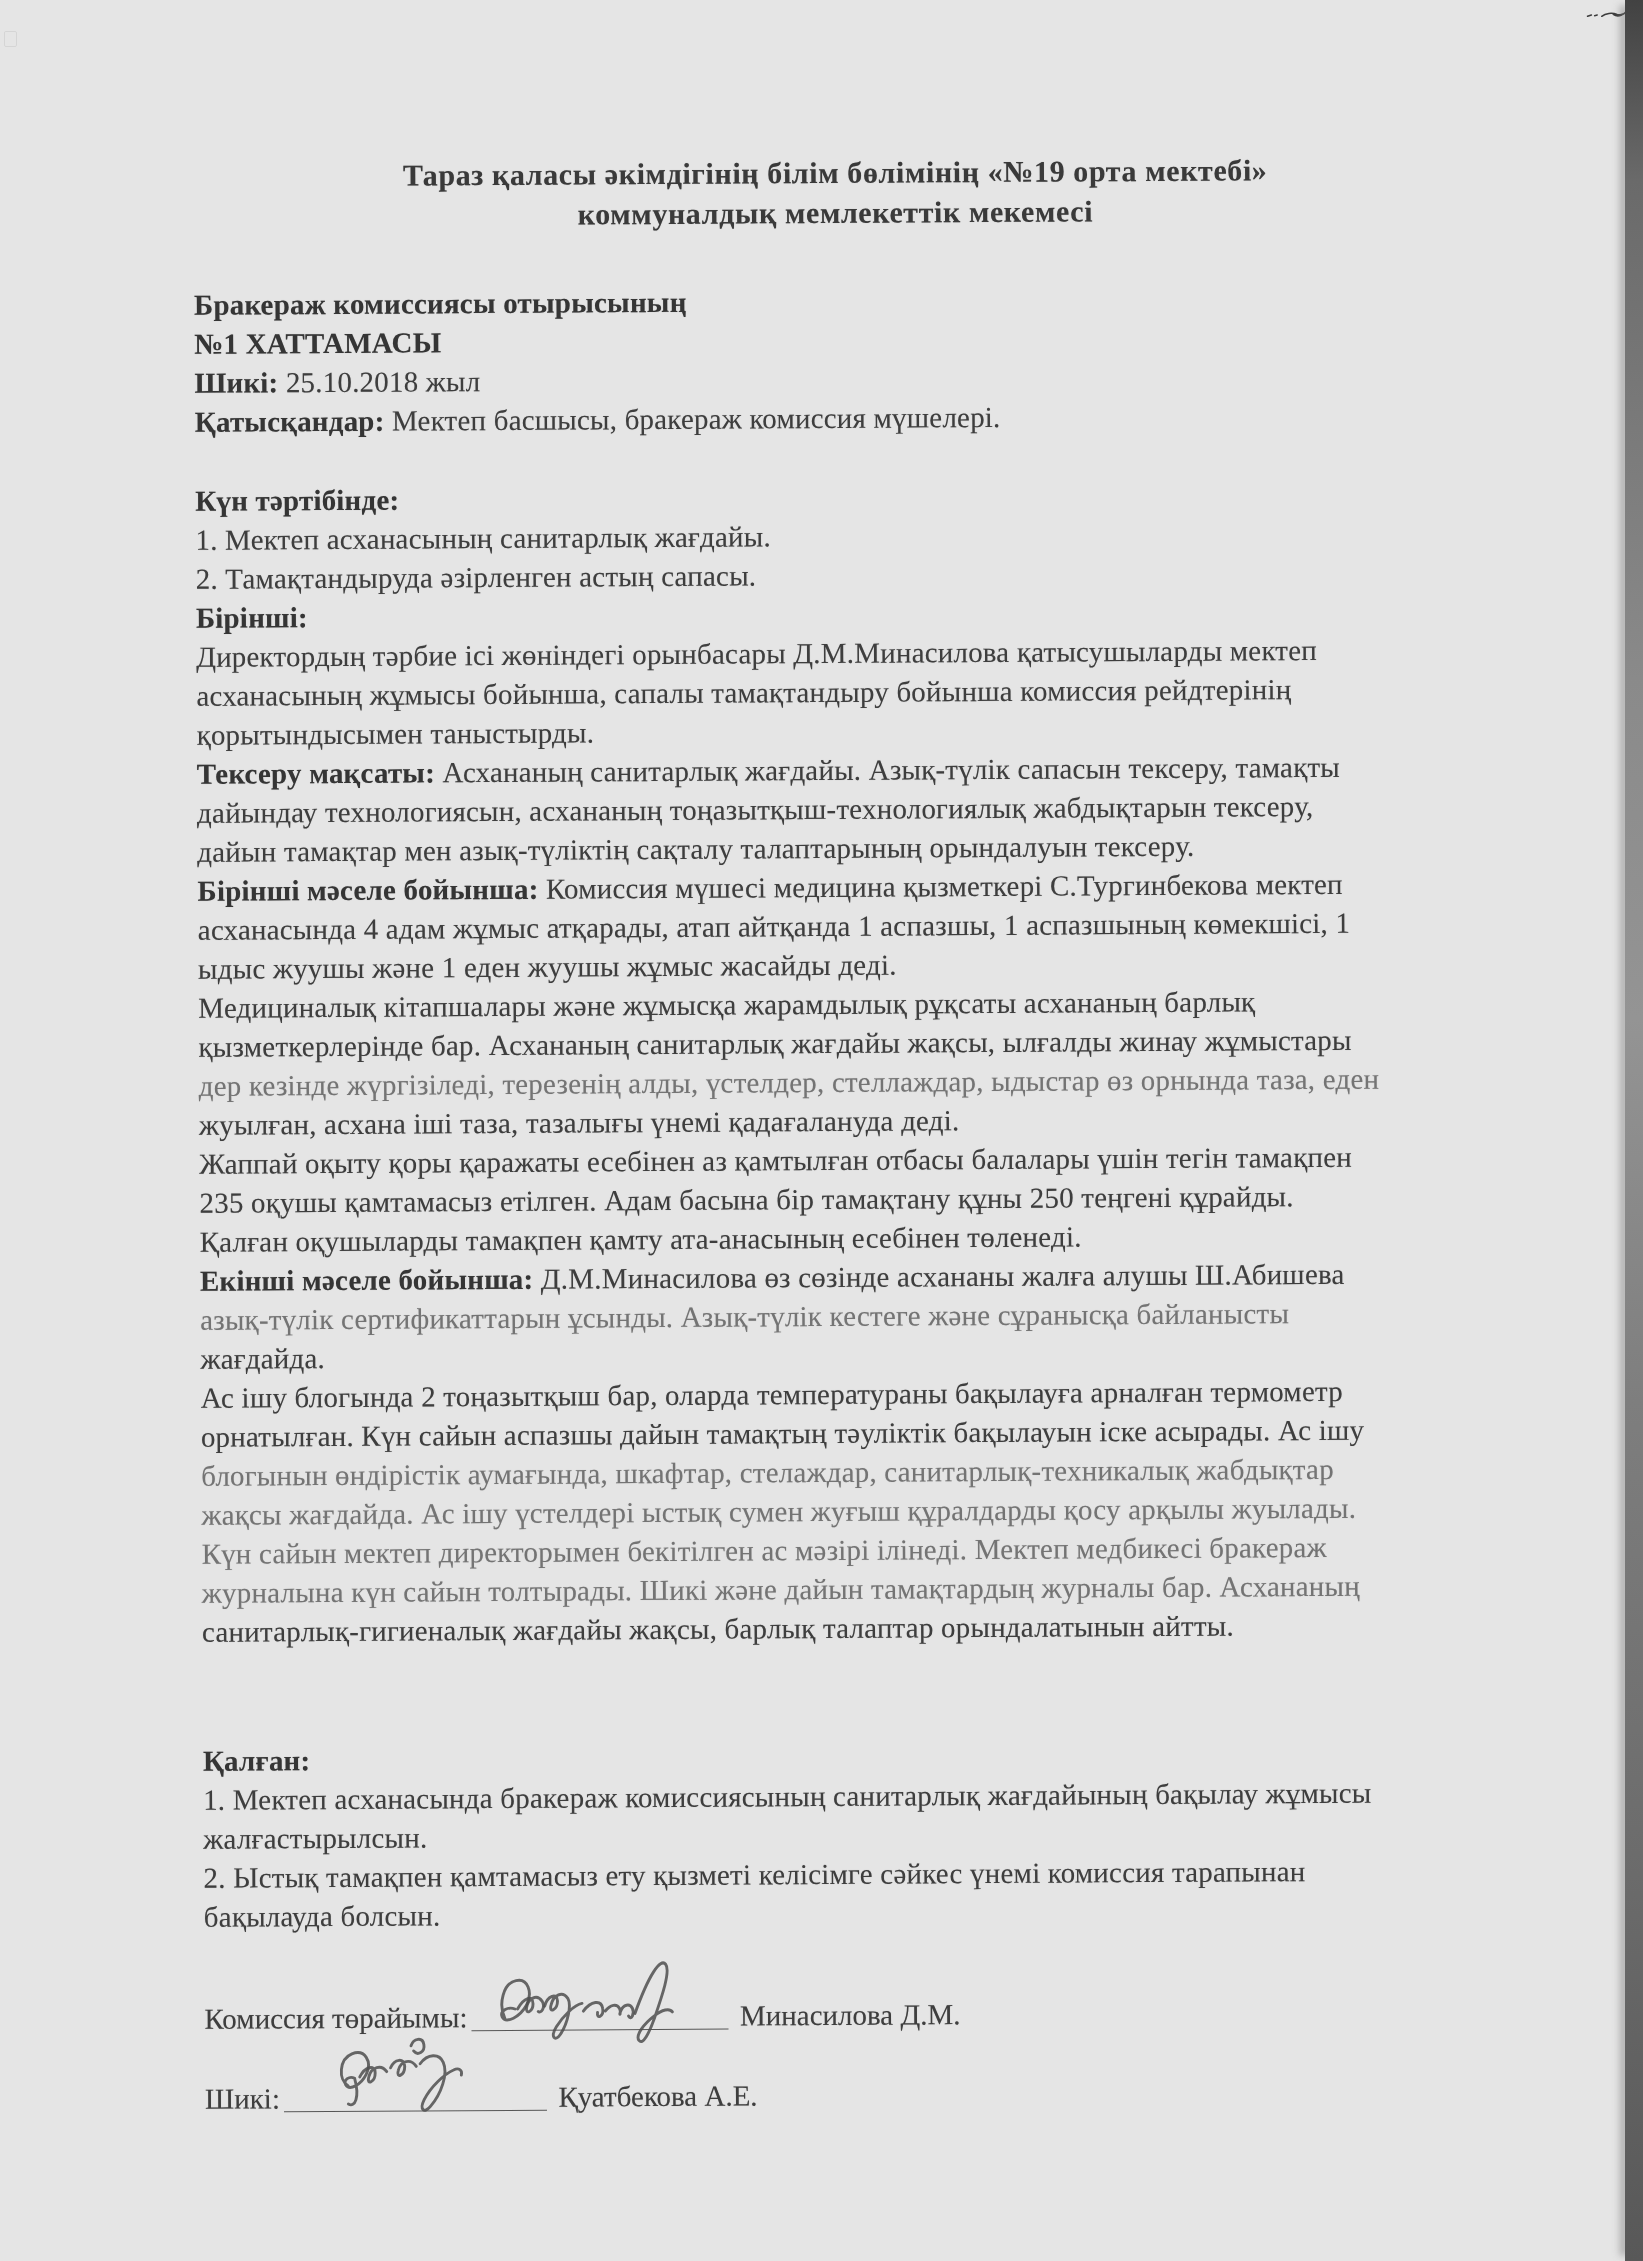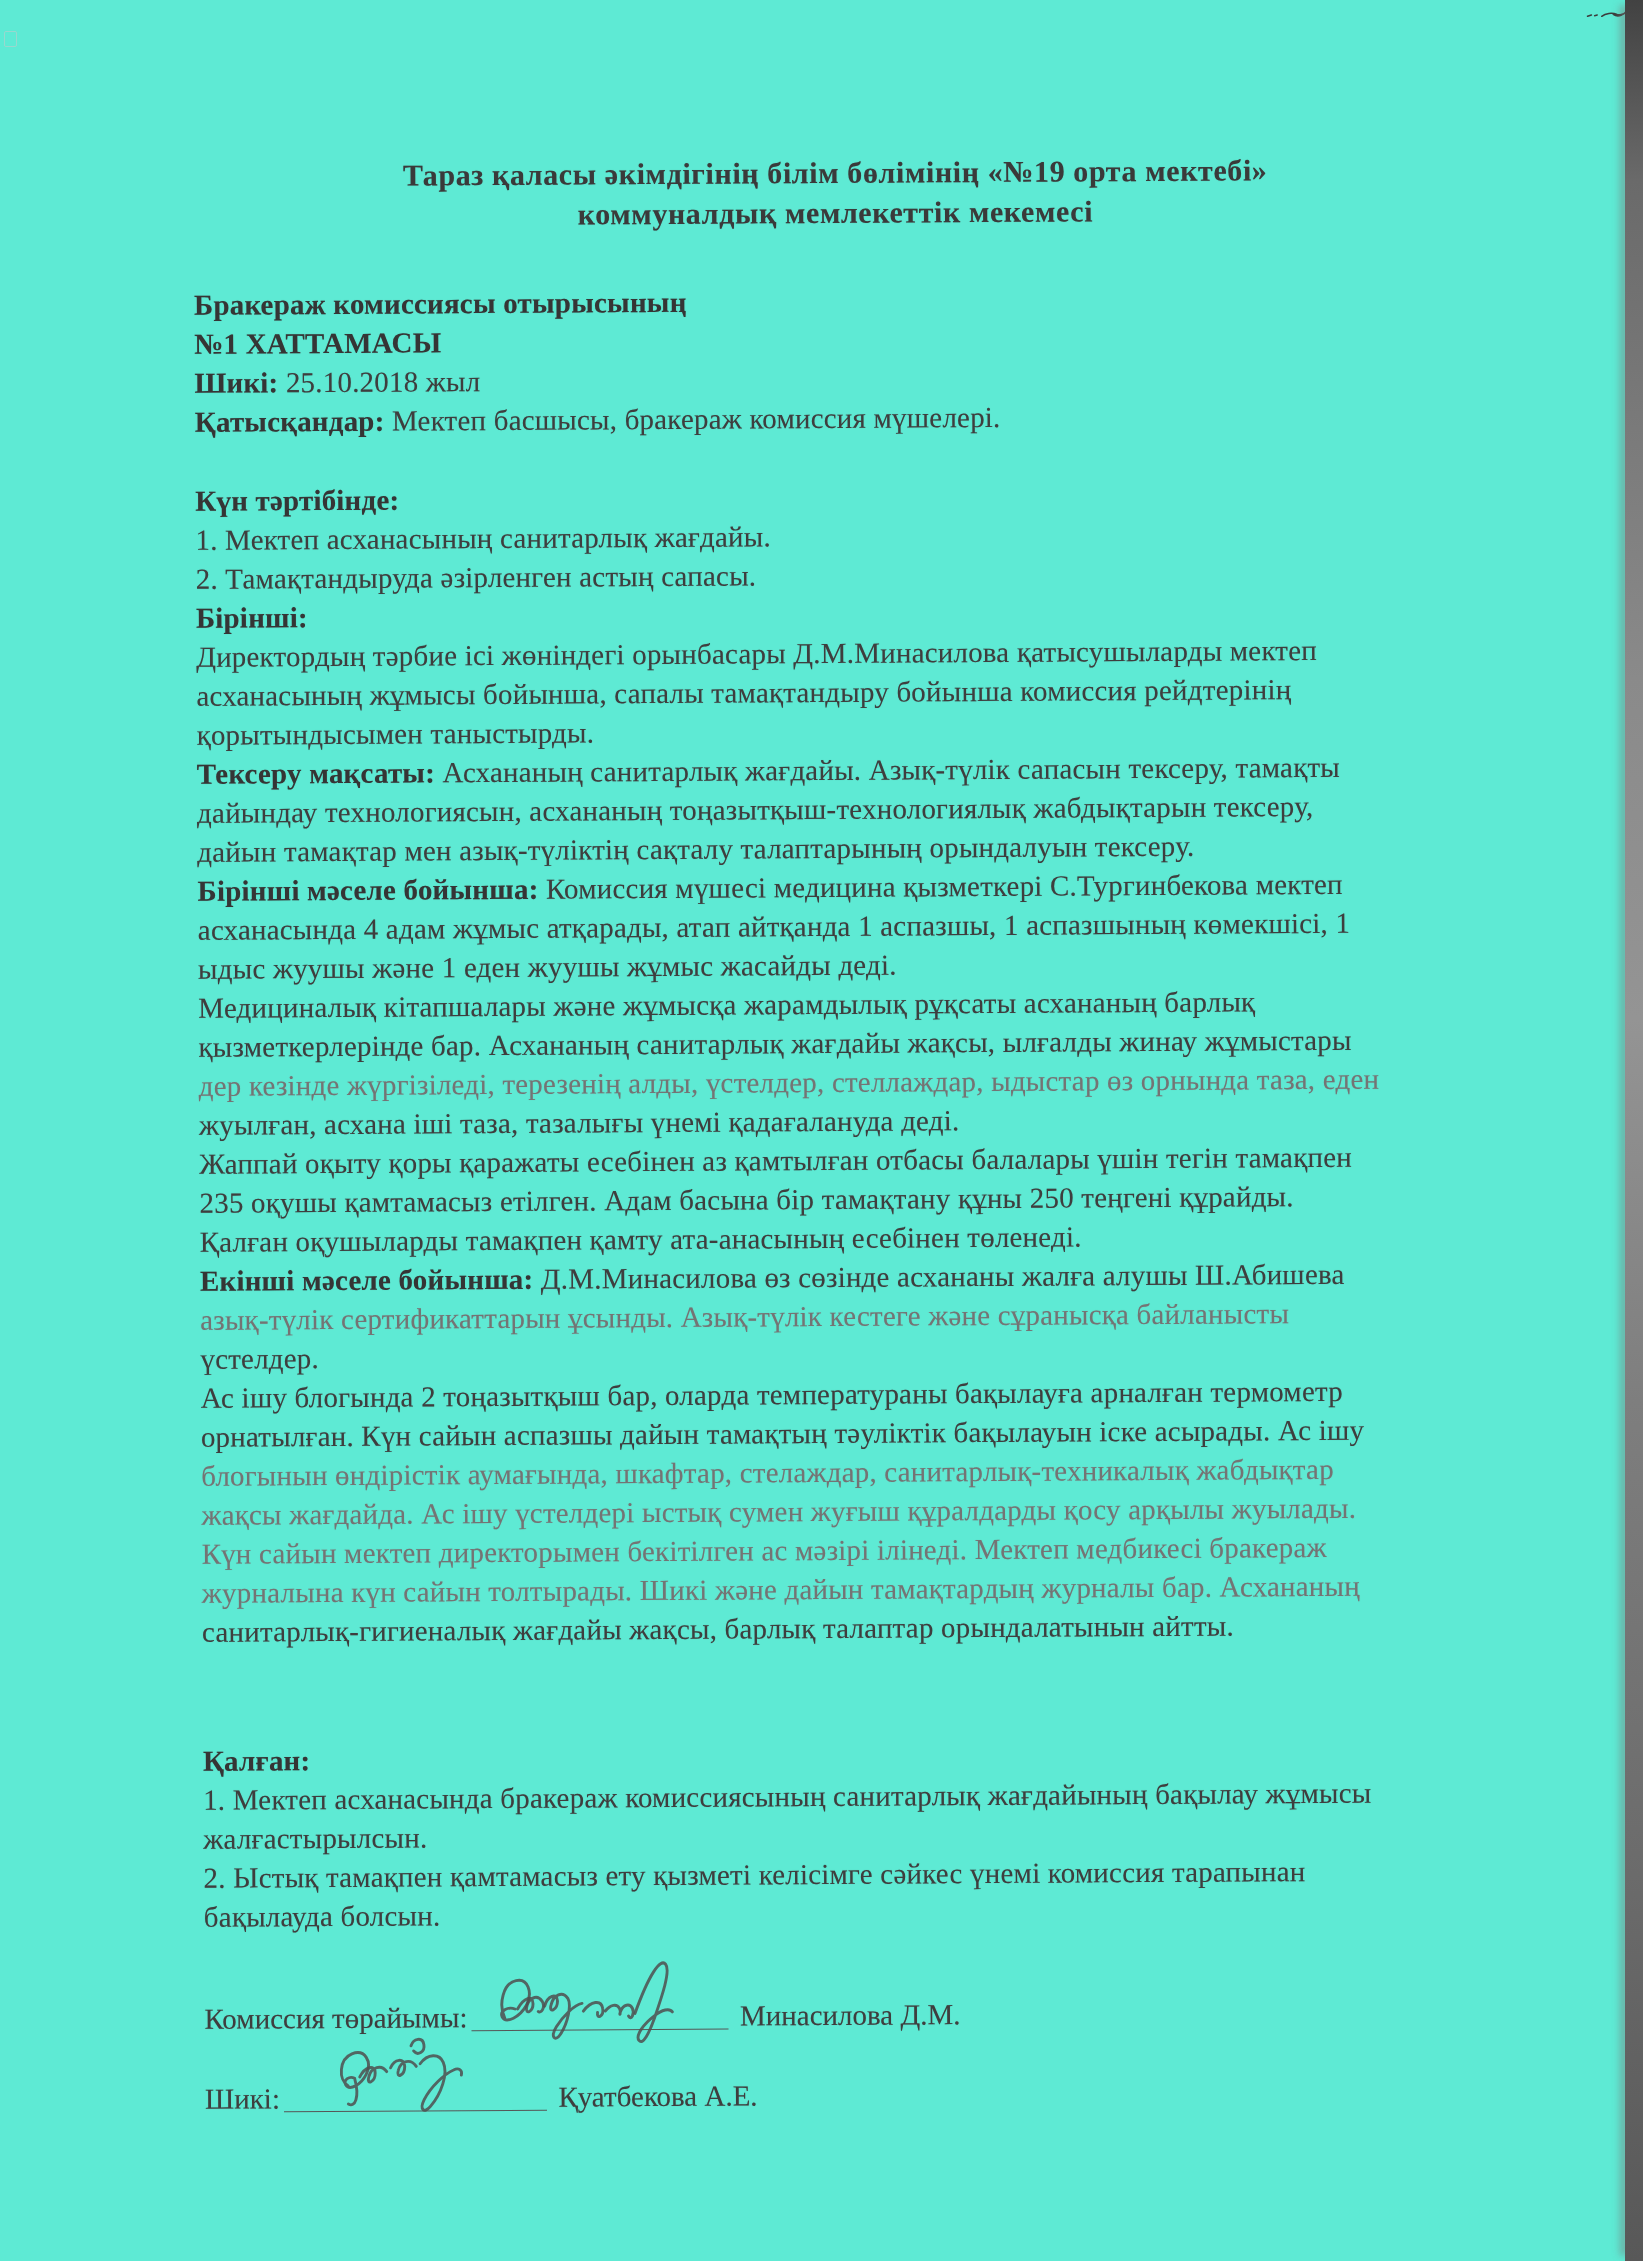--- a/index.html
+++ b/index.html
@@ -5,21 +5,21 @@
   html,body{margin:0;padding:0;}
   body{
     width:1644px;height:2261px;
     background:#ffffff;
     font-family:"Liberation Serif","DejaVu Serif",serif;
     position:relative;
     overflow:hidden;
   }
   .page{
     position:absolute;inset:0;
-    background:#5eead4;
+    background:#e5e5e5;
   }
   
   .edge-band{
     position:absolute;top:0;right:0;bottom:0;width:19.3px;
     background:linear-gradient(180deg,#424242 0%,#6a6a6a 8%,#8a8a8a 30%,#949494 45%,#7e7e7e 62%,#6c6c6c 82%,#585858 100%);
     box-shadow:-10.3px 0 7.7px -5.2px rgba(120,120,120,.5);
   }
   .corner-mark{position:absolute;top:31px;left:3.9px;width:11.6px;height:14px;border:1.3px solid #c9c9c9;border-radius:1.9px;opacity:.55;}
   .scribble-tr{position:absolute;top:6.4px;right:15.5px;width:43px;height:19.3px;}
   
@@ -104,21 +104,21 @@
         <div class="line"><span class="rest">ыдыс жуушы және 1 еден жуушы жұмыс жасайды деді.</span></div>
         <div class="line"><span class="rest">Медициналық кітапшалары және жұмысқа жарамдылық рұқсаты асхананың барлық</span></div>
         <div class="line"><span class="rest">қызметкерлерінде бар. Асхананың санитарлық жағдайы жақсы, ылғалды жинау жұмыстары</span></div>
         <div class="line faded"><span class="rest">дер кезінде жүргізіледі, терезенің алды, үстелдер, стеллаждар, ыдыстар өз орнында таза, еден</span></div>
         <div class="line"><span class="rest">жуылған, асхана іші таза, тазалығы үнемі қадағалануда деді.</span></div>
         <div class="line"><span class="rest">Жаппай оқыту қоры қаражаты есебінен аз қамтылған отбасы балалары үшін тегін тамақпен</span></div>
         <div class="line"><span class="rest">235 оқушы қамтамасыз етілген. Адам басына бір тамақтану құны 250 теңгені құрайды.</span></div>
         <div class="line"><span class="rest">Қалған оқушыларды тамақпен қамту ата-анасының есебінен төленеді.</span></div>
         <div class="line"><b class="lead">Екінші мәселе бойынша:</b><span class="rest"> Д.М.Минасилова өз сөзінде асхананы жалға алушы Ш.Абишева</span></div>
         <div class="line faded"><span class="rest">азық-түлік сертификаттарын ұсынды. Азық-түлік кестеге және сұранысқа байланысты</span></div>
-        <div class="line"><span class="rest">үстелдер.</span></div>
+        <div class="line"><span class="rest">жағдайда.</span></div>
         <div class="line"><span class="rest">Ас ішу блогында 2 тоңазытқыш бар, оларда температураны бақылауға арналған термометр</span></div>
         <div class="line"><span class="rest">орнатылған. Күн сайын аспазшы дайын тамақтың тәуліктік бақылауын іске асырады. Ас ішу</span></div>
         <div class="line faded"><span class="rest">блогынын өндірістік аумағында, шкафтар, стелаждар, санитарлық-техникалық жабдықтар</span></div>
         <div class="line faded"><span class="rest">жақсы жағдайда. Ас ішу үстелдері ыстық сумен жуғыш құралдарды қосу арқылы жуылады.</span></div>
         <div class="line faded"><span class="rest">Күн сайын мектеп директорымен бекітілген ас мәзірі ілінеді. Мектеп медбикесі бракераж</span></div>
         <div class="line faded"><span class="rest">журналына күн сайын толтырады. Шикі және дайын тамақтардың журналы бар. Асхананың</span></div>
         <div class="line"><span class="rest">санитарлық-гигиеналық жағдайы жақсы, барлық талаптар орындалатынын айтты.</span></div>
       </div>
 
     <div class="decision-block">

